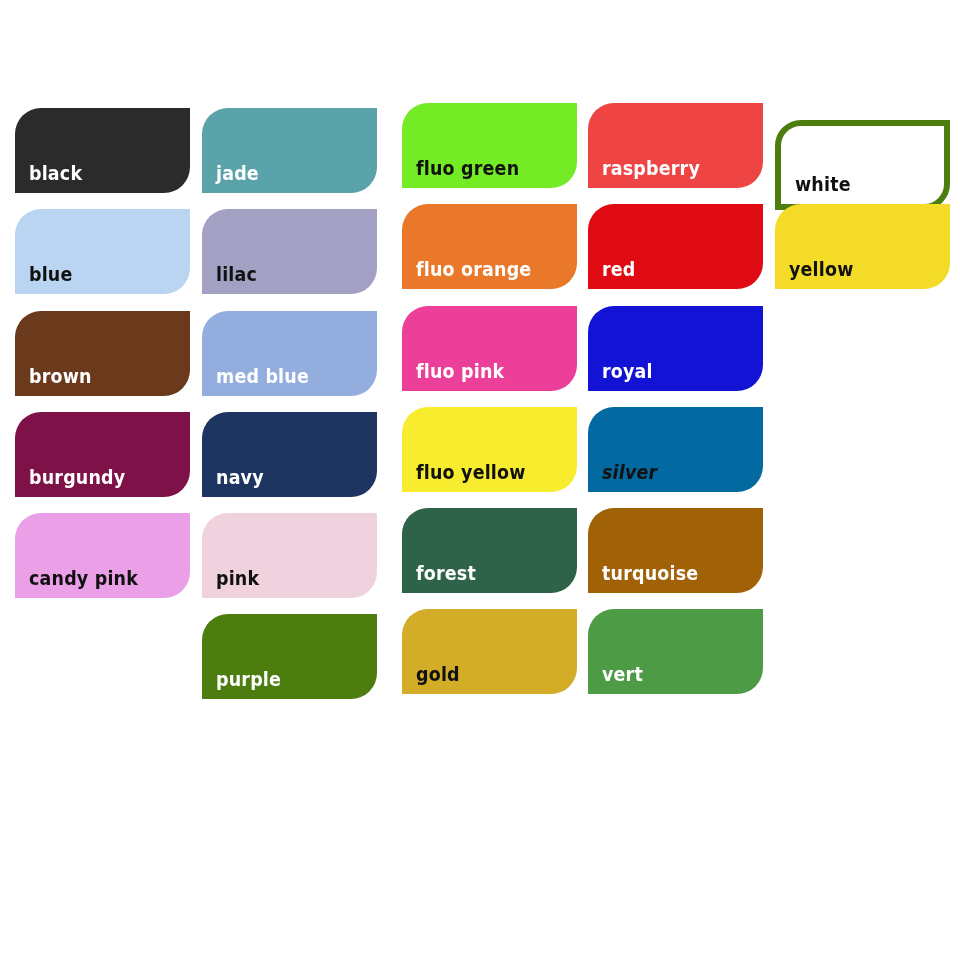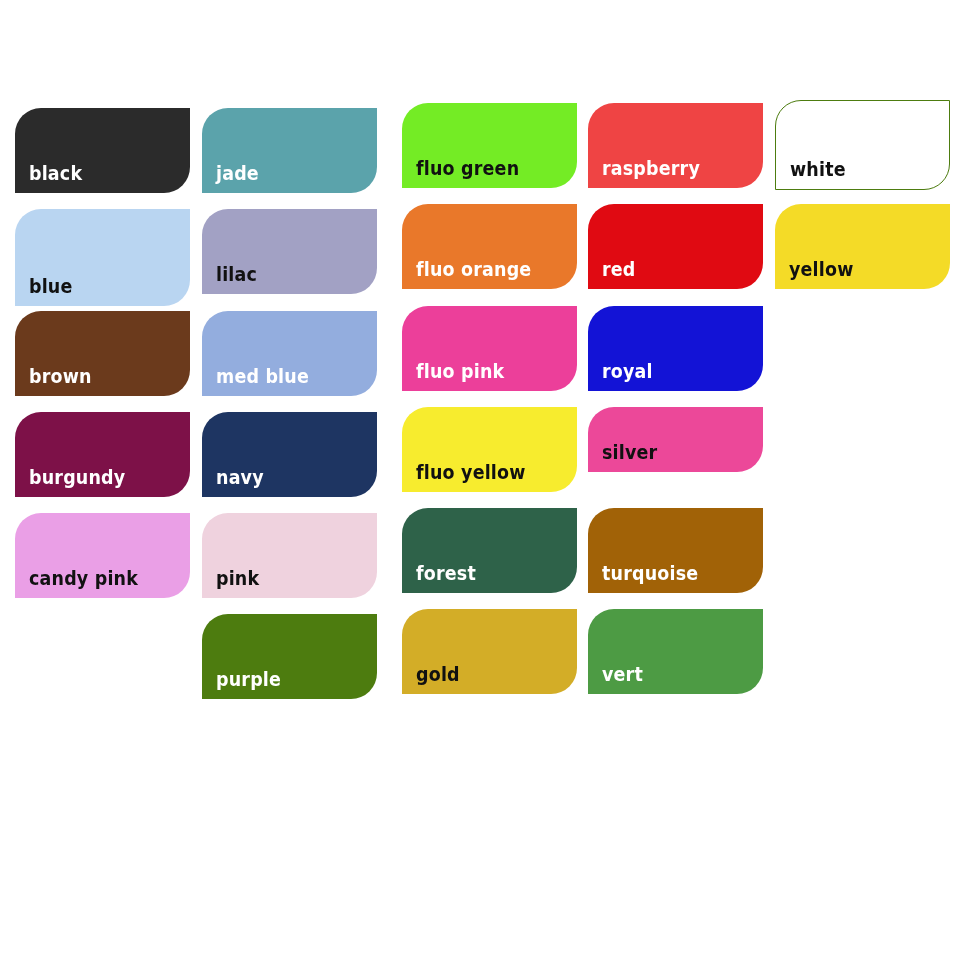--- a/index.html
+++ b/index.html
@@ -21,21 +21,22 @@
     overflow: hidden;
     background: #ffffff;
   }
   .swatch {
     position: absolute;
     box-sizing: border-box;
     border-radius: 26px 0 26px 0;
     display: block;
   }
   .swatch.bordered {
-    border: 1px solid #4d7c0f;
+    border: 6px solid #4d7c0f;
+    margin-top: 20px;
   }
   .swatch-label {
     position: absolute;
     left: 14px;
     bottom: 10px;
     font-family: "DejaVu Sans", "Liberation Sans", sans-serif;
     font-weight: bold;
     font-size: 19px;
     letter-spacing: 0.2px;
     line-height: 1;
@@ -59,21 +60,21 @@
     </div>
     <div class="swatch" style="left: 402px; top: 103px; width: 175px; height: 85px; background: rgb(116, 236, 37);">
       <span class="swatch-label dark" style="color: rgb(17, 17, 17);">fluo green</span>
     </div>
     <div class="swatch" style="left: 588px; top: 103px; width: 175px; height: 85px; background: #ef4444;">
       <span class="swatch-label light" style="color: rgb(255, 255, 255);">raspberry</span>
     </div>
     <div class="swatch bordered" style="left: 775px; top: 100px; width: 175px; height: 90px; background: rgb(255, 255, 255);">
       <span class="swatch-label dark" style="color: rgb(17, 17, 17);">white</span>
     </div>
-    <div class="swatch" style="left: 15px; top: 209px; width: 175px; height: 97px; background: rgb(185, 213, 241); text-decoration: underline;">
+    <div class="swatch" style="left: 15px; top: 209px; width: 175px; height: 85px; background: rgb(185, 213, 241); text-decoration: underline;">
       <span class="swatch-label dark" style="color: rgb(17, 17, 17);">blue</span>
     </div>
     <div class="swatch" style="left: 202px; top: 209px; width: 175px; height: 85px; background: rgb(162, 161, 196);">
       <span class="swatch-label dark" style="color: rgb(17, 17, 17);">lilac</span>
     </div>
     <div class="swatch" style="left: 402px; top: 204px; width: 175px; height: 85px; background: rgb(233, 120, 42);">
       <span class="swatch-label light" style="color: rgb(255, 255, 255);">fluo orange</span>
     </div>
     <div class="swatch" style="left: 588px; top: 204px; width: 175px; height: 85px; background: rgb(224, 10, 18);">
       <span class="swatch-label light" style="color: rgb(255, 255, 255);">red</span>
@@ -95,21 +96,21 @@
     </div>
     <div class="swatch" style="left: 15px; top: 412px; width: 175px; height: 85px; background: rgb(125, 17, 72);">
       <span class="swatch-label light" style="color: rgb(255, 255, 255);">burgundy</span>
     </div>
     <div class="swatch" style="left: 202px; top: 412px; width: 175px; height: 85px; background: rgb(30, 53, 98);">
       <span class="swatch-label light" style="color: rgb(255, 255, 255);">navy</span>
     </div>
     <div class="swatch" style="left: 402px; top: 407px; width: 175px; height: 85px; background: rgb(247, 236, 46);">
       <span class="swatch-label dark" style="color: rgb(17, 17, 17);">fluo yellow</span>
     </div>
-    <div class="swatch" style="left: 588px; top: 407px; width: 175px; height: 65px; background: #ec4899;">
+    <div class="swatch" style="left: 588px; top: 407px; width: 175px; height: 85px; background: #0369a1; font-style: italic;">
       <span class="swatch-label dark" style="color: rgb(17, 17, 17);">silver</span>
     </div>
     <div class="swatch" style="left: 15px; top: 513px; width: 175px; height: 85px; background: rgb(234, 159, 230); padding-left: 44px;">
       <span class="swatch-label dark" style="color: rgb(17, 17, 17);">candy pink</span>
     </div>
     <div class="swatch" style="left: 202px; top: 513px; width: 175px; height: 85px; background: rgb(239, 210, 222);">
       <span class="swatch-label dark" style="color: rgb(17, 17, 17);">pink</span>
     </div>
     <div class="swatch" style="left: 402px; top: 508px; width: 175px; height: 85px; background: rgb(46, 98, 73);">
       <span class="swatch-label light" style="color: rgb(255, 255, 255);">forest</span>

